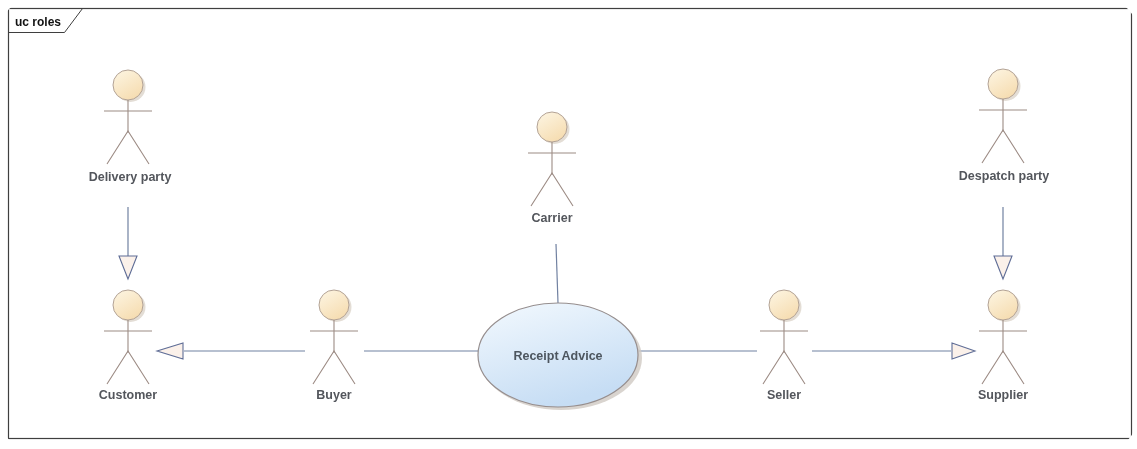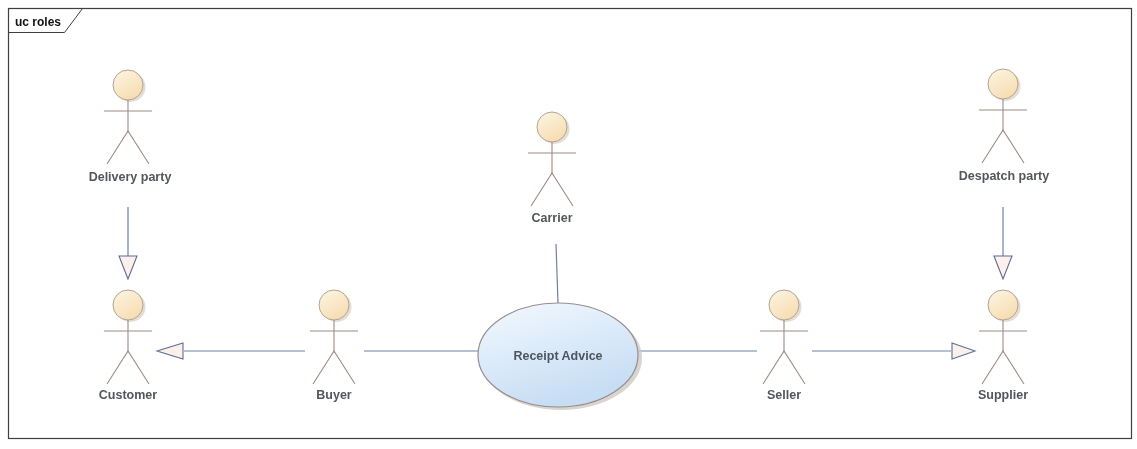--- a/index.html
+++ b/index.html
@@ -3,20 +3,21 @@
 <meta charset="utf-8">
 <style>
   html, body { margin: 0; padding: 0; background: #ffffff; }
   .canvas {
     position: relative;
     width: 1137px;
     height: 449px;
     background: var(--background, #ffffff);
     font-family: "Liberation Sans", sans-serif;
     overflow: hidden;
+    border-radius: 31px;
   }
   svg text { font-family: "Liberation Sans", sans-serif; }
 
   .frame     { fill: none; stroke: var(--frame-border, #3f3f3f); stroke-width: 1.2; }
   .tab-line  { fill: none; stroke: var(--frame-border, #3f3f3f); stroke-width: 1; }
   .frame-label { font-size: 12px; font-weight: bold; fill: var(--frame-label-text, #111); }
 
   .stick       { stroke: var(--actor-stick, #9c8b84); stroke-width: 1.1; fill: none; }
   .head-shadow { fill: var(--actor-shadow, #d9d1c7); stroke: none; opacity: 0.75; }
   .actor-head  { stroke: var(--actor-head-stroke, #b3a396); stroke-width: 1; }

